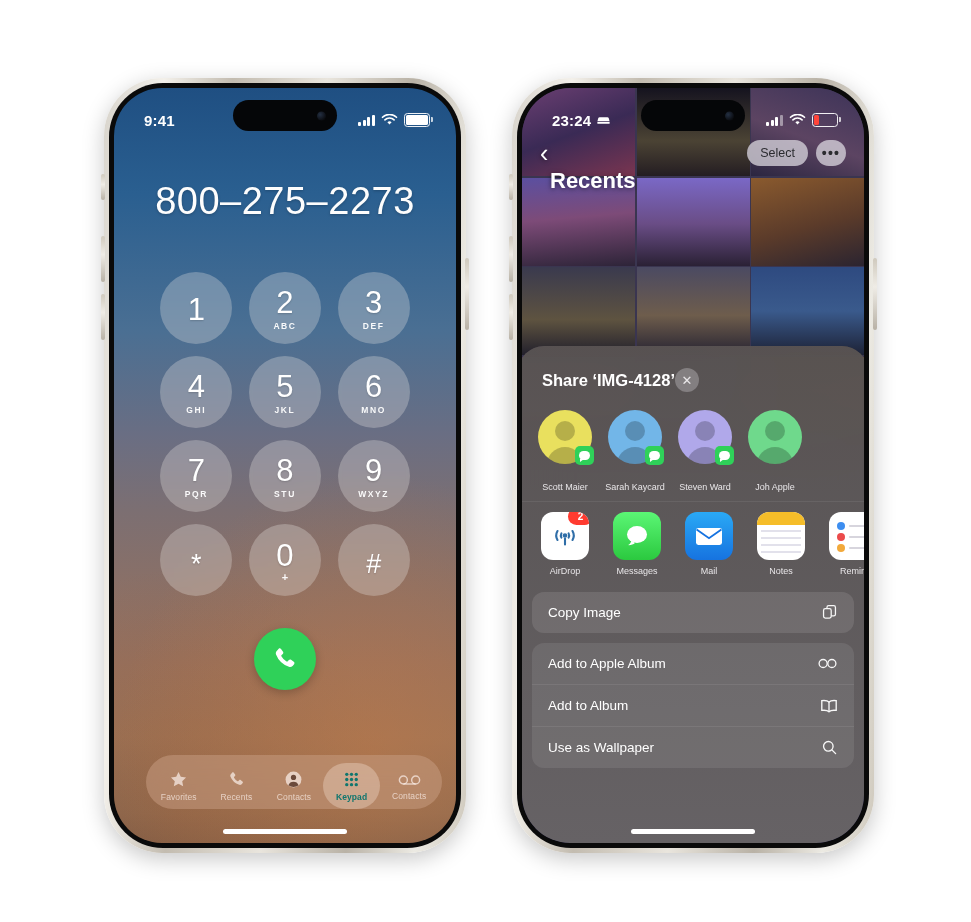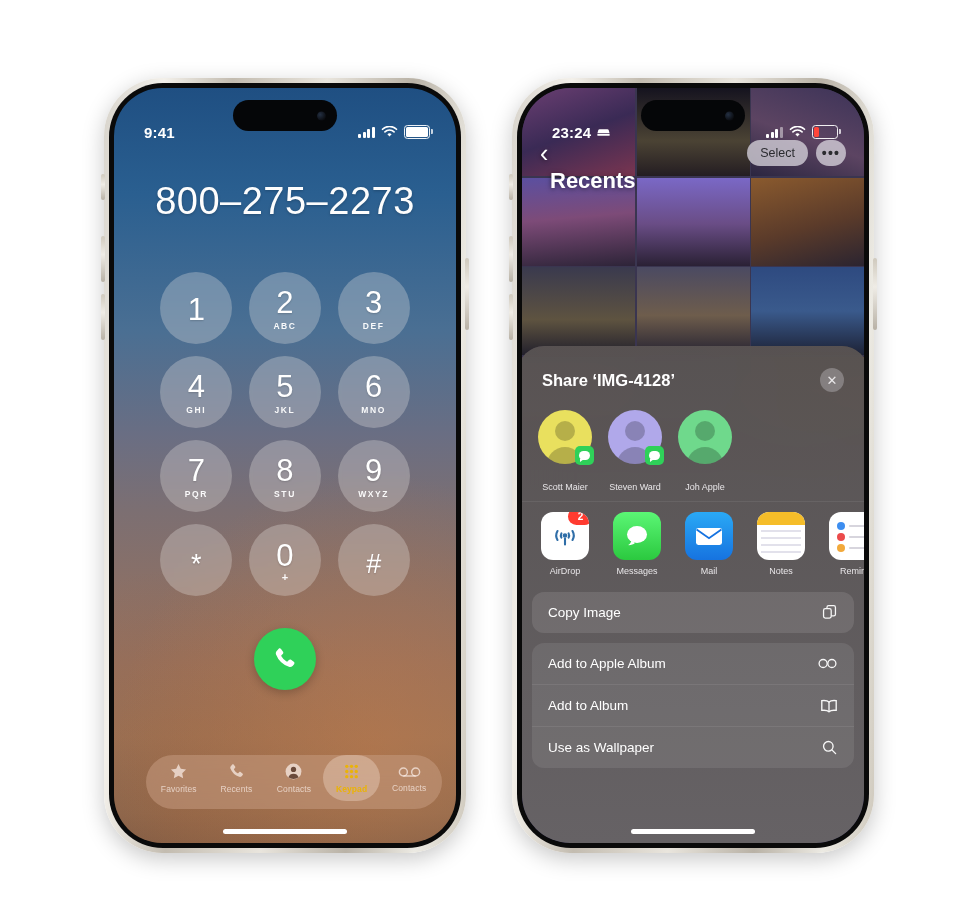--- a/index.html
+++ b/index.html
@@ -25,21 +25,21 @@
   .btn-r{right:-3px;width:4px;}
 
   
   .island{position:absolute;left:50%;transform:translateX(-50%);top:12px;
           width:104px;height:31px;border-radius:17px;background:#050608;z-index:30;}
   .island .cam{position:absolute;right:11px;top:50%;transform:translateY(-50%);
                width:9px;height:9px;border-radius:50%;
                background:radial-gradient(circle at 35% 35%,#243043,#0b0d12 70%);}
 
   
-  .statusbar{position:absolute;top:12px;left:0;right:0;height:48px;z-index:25;
+  .statusbar{position:absolute;top:0;left:0;right:0;height:48px;z-index:25;
              display:flex;align-items:center;justify-content:space-between;
              padding:16px 26px 0 30px;box-sizing:border-box;color:#fff;text-align:center;}
   .sb-time{font-size:15px;font-weight:bold;letter-spacing:.2px;display:flex;align-items:center;gap:5px;}
   .sb-right{display:flex;align-items:center;gap:6px;}
   .bars{display:flex;align-items:flex-end;gap:1.6px;height:11px;}
   .bars i{width:3px;background:#fff;border-radius:1px;display:block;}
   .bars i:nth-child(1){height:4px}.bars i:nth-child(2){height:6px}
   .bars i:nth-child(3){height:8.5px}.bars i:nth-child(4){height:11px}
   .batt{width:24px;height:12px;border:1.6px solid rgba(255,255,255,.92);border-radius:3.5px;position:relative;}
   .batt::after{content:"";position:absolute;right:-3.6px;top:3px;width:2px;height:5px;
@@ -66,25 +66,25 @@
   .key .l{font-size:8.5px;font-weight:bold;letter-spacing:1.6px;margin-top:3px;opacity:.95;}
   .key.star .d,.key.hash .d{font-size:27px;margin-top:8px;}
   .key.zero .l{font-size:11px;letter-spacing:0;margin-top:0;}
   .callbtn{position:absolute;left:50%;transform:translateX(-50%);top:540px;
            width:62px;height:62px;border-radius:50%;background:#2fd159;
            display:flex;align-items:center;justify-content:center;
            box-shadow:0 3px 10px rgba(0,0,0,.22);}
 
   .tabbar{position:absolute;left:32px;right:14px;bottom:34px;height:54px;
           border-radius:27px;background:rgba(200,158,130,.52);
-          display:flex;align-items:flex-start;justify-content:space-around;
+          display:flex;align-items:flex-end;justify-content:space-around;
           backdrop-filter:blur(14px);padding:0 4px;box-sizing:border-box;}
   .tab{display:flex;flex-direction:column;align-items:center;justify-content:center;
        gap:3px;color:rgba(255,245,240,.68);width:62px;height:46px;border-radius:23px;}
-  .tab.sel{background:rgba(255,240,230,.30);color:#eab308;}
+  .tab.sel{background:rgba(255,240,230,.30);color:#0f766e;}
   .tab .tl{font-size:8.5px;letter-spacing:.1px;}
   .tab.sel .tl{font-weight:bold;}
   .home-ind{position:absolute;left:50%;transform:translateX(-50%);bottom:9px;
             width:124px;height:5px;border-radius:3px;background:#fff;z-index:40;}
 
   
   .photogrid{position:absolute;inset:0;display:grid;
              grid-template-columns:repeat(3,1fr);grid-auto-rows:88px;gap:1.5px;background:#3a3550;}
   .cell{position:relative;overflow:hidden;}
   .photos-nav{position:absolute;top:52px;left:0;right:0;z-index:20;
@@ -96,21 +96,21 @@
             color:#2c2c30;font-size:12.5px;display:flex;align-items:center;
             justify-content:center;padding:0 13px;margin-left:8px;backdrop-filter:blur(8px);}
   .pill-btn.dots{width:30px;padding:0;font-size:14px;letter-spacing:1.2px;font-weight:bold;}
   .album-title{position:absolute;top:80px;left:28px;z-index:20;color:#fff;
                font-size:22px;font-weight:bold;text-shadow:0 1px 5px rgba(0,0,0,.55);}
 
   .sheet{position:absolute;left:-4px;right:-4px;top:258px;bottom:0;z-index:28;
          border-radius:26px 26px 0 0;
          background:linear-gradient(180deg,rgba(88,83,82,.97),rgba(104,100,102,.96));
          backdrop-filter:blur(26px);overflow:hidden;}
-  .sheet-head{display:flex;align-items:center;justify-content:space-between;
+  .sheet-head{display:flex;align-items:center;justify-content:flex-start;
               padding:22px 24px 10px 24px;}
   .sheet-title{color:#fff;font-size:16.5px;font-weight:bold;}
   .close-x{width:24px;height:24px;border-radius:50%;background:rgba(190,188,190,.42);
            color:#e9e7e9;display:flex;align-items:center;justify-content:center;font-size:13px;}
   .contacts-row{display:flex;gap:4px;padding:8px 14px 4px 14px;overflow:hidden;}
   .contact{width:66px;flex:0 0 66px;display:flex;flex-direction:column;align-items:center;}
   .avatar-wrap{position:relative;width:54px;height:54px;}
   .avatar{width:54px;height:54px;border-radius:50%;position:relative;overflow:hidden;}
   .avatar .head{position:absolute;left:50%;transform:translateX(-50%);top:11px;
                 width:20px;height:20px;border-radius:50%;background:rgba(0,0,0,.22);}
@@ -369,20 +369,32 @@
                   <span class="body"></span>
                 </div>
               <span class="badge-msg">
                   <span class="bub"></span>
                 </span>
             </div>
             <span class="contact-name">Scott Maier</span>
           </div>
           <div class="contact">
             <div class="avatar-wrap">
+              <div class="avatar" style="background:#72b6e8">
+                  <span class="head"></span>
+                  <span class="body"></span>
+                </div>
+              <span class="badge-msg">
+                  <span class="bub"></span>
+                </span>
+            </div>
+            <span class="contact-name">Sarah Kaycard</span>
+          </div>
+          <div class="contact">
+            <div class="avatar-wrap">
               <div class="avatar" style="background:#b0a8ea">
                   <span class="head"></span>
                   <span class="body"></span>
                 </div>
               <span class="badge-msg">
                   <span class="bub"></span>
                 </span>
             </div>
             <span class="contact-name">Steven Ward</span>
           </div>

